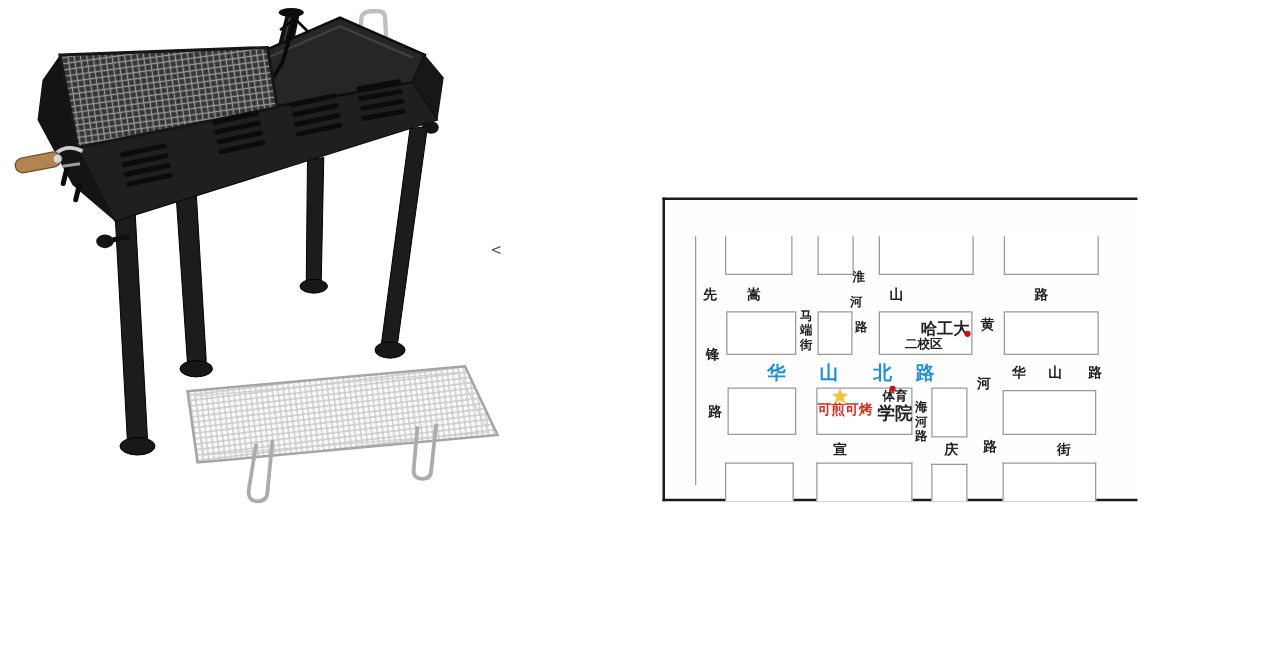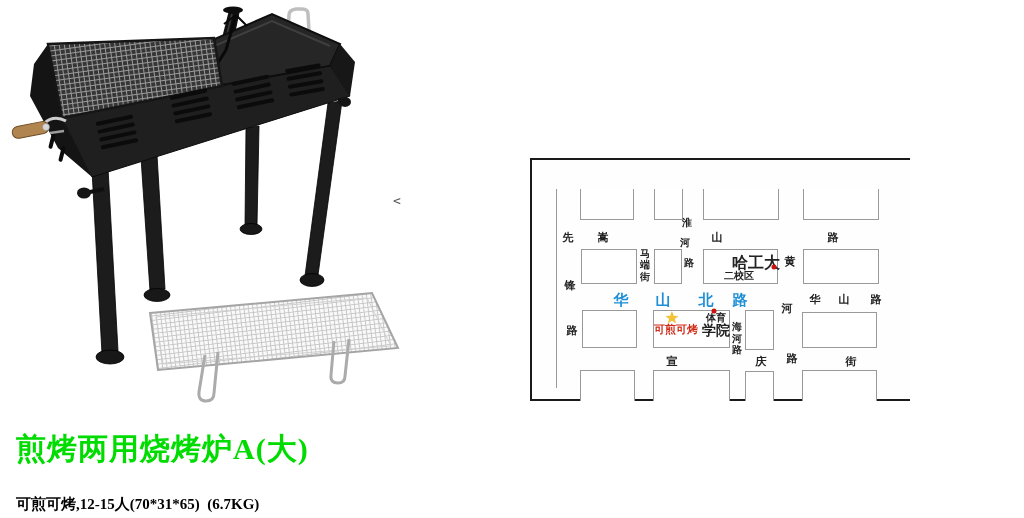--- a/index.html
+++ b/index.html
@@ -166,25 +166,23 @@
       <span class="lbl" style="left: 89px; top: 139px; font-size: 15px; color: rgb(30, 143, 213);">华</span>
       <span class="lbl" style="left: 131px; top: 139px; font-size: 15px; color: rgb(30, 143, 213);">山</span>
       <span class="lbl" style="left: 174px; top: 139px; font-size: 15px; color: rgb(30, 143, 213);">北</span>
       <span class="lbl" style="left: 208px; top: 139px; font-size: 15px; color: rgb(30, 143, 213);">路</span>
       <span class="lbl" style="left: 283px; top: 139px; font-size: 11px;">华</span>
       <span class="lbl" style="left: 312px; top: 139px; font-size: 11px;">山</span>
       <span class="lbl" style="left: 344px; top: 139px; font-size: 11px;">路</span>
       <span class="lbl" style="left: 140px; top: 201px; font-size: 11px;">宣</span>
       <span class="lbl" style="left: 229px; top: 201px; font-size: 11px;">庆</span>
       <span class="lbl" style="left: 319px; top: 201px; font-size: 11px;">街</span>
-      <span class="lbl" style="left: 224px; top: 103px; font-size: 16px; color: rgb(34, 34, 34); text-align: center;">哈工大</span>
+      <span class="lbl" style="left: 224px; top: 103px; font-size: 13px; color: rgb(34, 34, 34); text-align: center;">哈工大</span>
       <span class="lbl" style="left: 207px; top: 116px; font-size: 10px; color: rgb(34, 34, 34);">二校区</span>
       <span class="lbl" style="left: 184px; top: 158px; font-size: 10px; color: rgb(34, 34, 34);">体育</span>
       <span class="lbl" style="left: 184px; top: 170px; font-size: 14px; color: rgb(34, 34, 34);">学院</span>
       <span class="lbl" style="left: 144px; top: 169px; font-size: 11px; color: rgb(208, 46, 28);">可煎可烤</span>
       <span class="star" style="left: 140px; top: 158px;">★</span>
       <div class="dot" style="left: 242px; top: 107px;"></div>
       <div class="dot" style="left: 182px; top: 151px;"></div>
     </div>
 
-  <div class="title">煎烤两用烧烤炉A(大)</div>
-  <div class="specs">可煎可烤,12-15人(70*31*65)  (6.7KG)</div>
 </div>
 
 </body></html>

